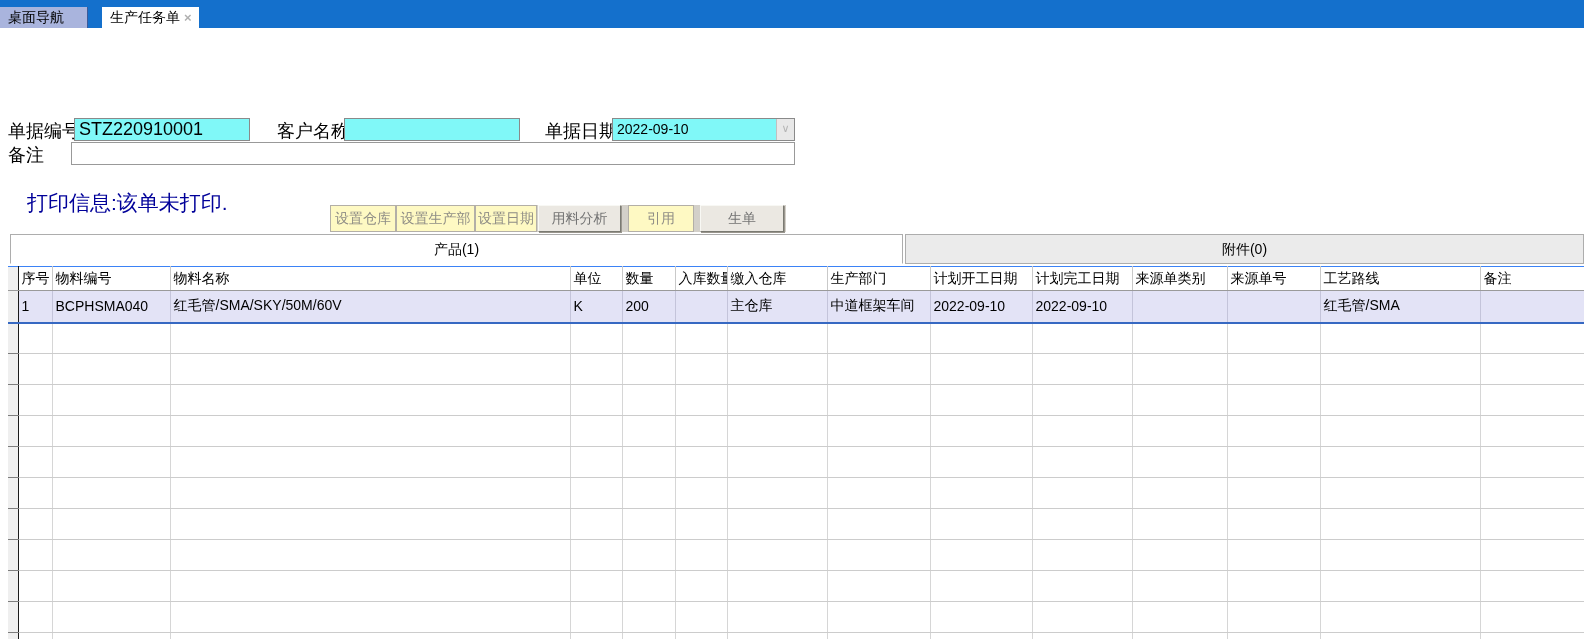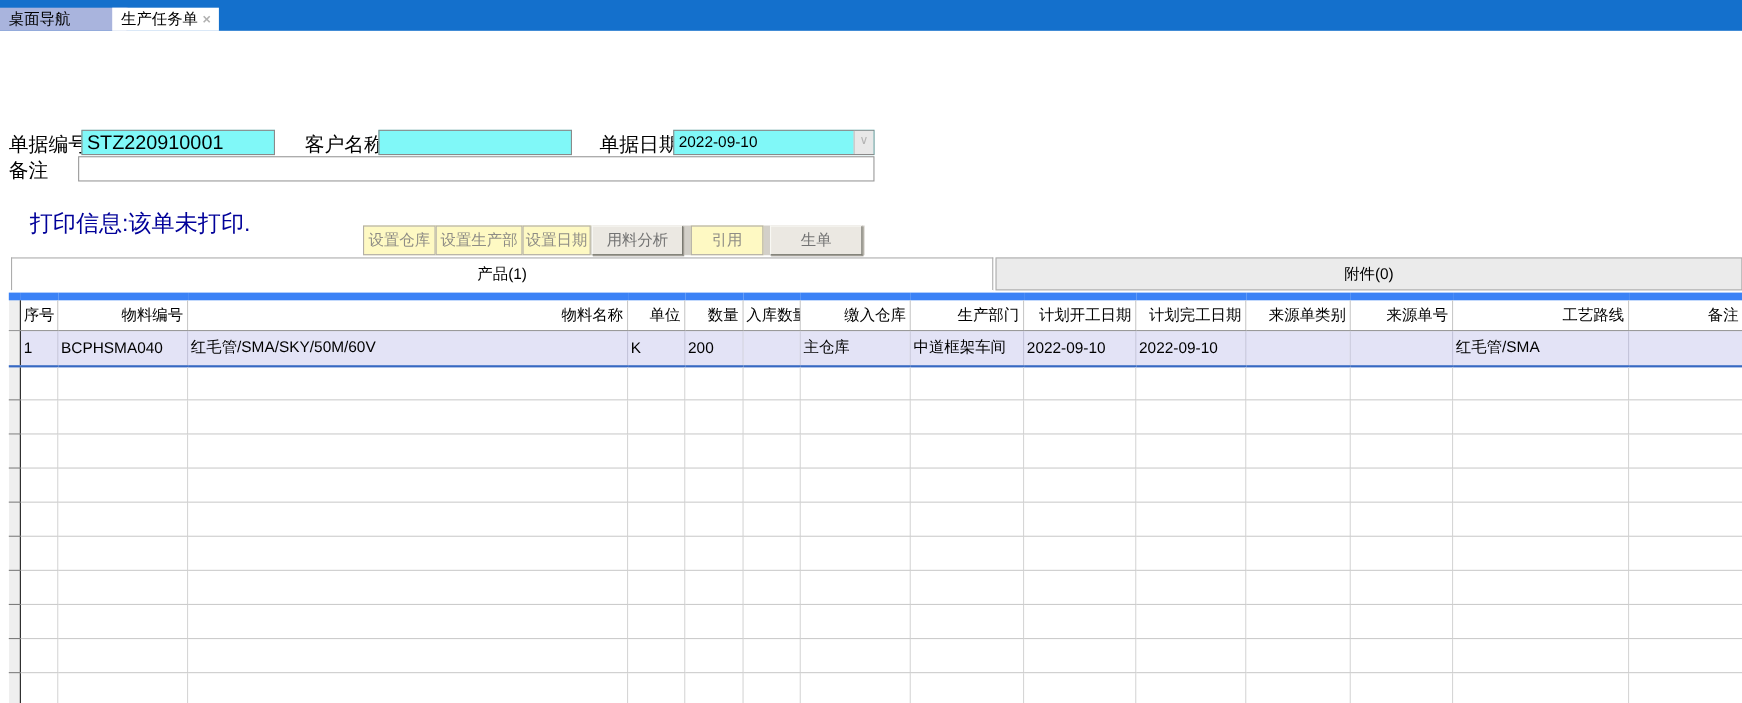--- a/index.html
+++ b/index.html
@@ -3,21 +3,21 @@
 <meta charset="utf-8">
 <style>
   * { margin:0; padding:0; box-sizing:border-box; }
   html,body { background:#fff; }
   body { font-family:"Liberation Sans","DejaVu Sans",sans-serif; font-size:14px; color:#000; }
   #screen { position:relative; width:1584px; height:639px; background:#fff; overflow:hidden; }
 
   
   .tabbar { position:absolute; left:0; top:0; width:1584px; height:28px; background:#1470cc; }
   .wtab { position:absolute; top:7px; height:21px; line-height:21px; padding:0 8px; font-size:14px; color:#000; white-space:nowrap; }
-  .wtab.inactive { left:0; width:116px; background:#a9b4dd; border-right:1px solid #3c5a9a; }
+  .wtab.inactive { left:0; width:88px; background:#a9b4dd; border-right:1px solid #3c5a9a; }
   .wtab.active { left:102px; width:97px; background:#fff; }
   .tab-close { display:inline-block; margin-left:4px; color:#b0b0b0; font-size:13px; font-weight:bold; vertical-align:top; cursor:default; }
 
   
   .flabel { position:absolute; height:18px; line-height:18px; font-size:18px; color:#000; white-space:nowrap; }
   .cyan-input { position:absolute; height:23px; background:#80f8f8; border:1px solid #8a8a8a; font-size:18px; padding:0 4px; font-family:inherit; color:#000; }
   .white-input { position:absolute; height:23px; background:#fff; border:1px solid #999; font-size:14px; padding:0 4px; font-family:inherit; color:#000; }
   .combo { position:absolute; height:23px; background:#80f8f8; border:1px solid #8a8a8a; }
   .combo .combo-value { position:absolute; left:4px; top:0; height:21px; line-height:21px; font-size:14px; }
   .combo .combo-btn { position:absolute; right:0; top:0; width:18px; height:21px; background:#e8e8e8; border-left:1px solid #c0c0c0; text-align:center; line-height:19px; color:#b4b4b4; font-size:11px; }
@@ -31,21 +31,21 @@
   .btn.raised { color:#737373; background:#ebe8e2; border:1px solid; border-color:#f8f8f4 #7a7a72 #7a7a72 #f8f8f4; box-shadow:1px 1px 0 #9a968e; }
 
   
   .subtab { position:absolute; top:234px; height:30px; line-height:28px; text-align:center; font-size:14px; border:1px solid #adadad; }
   .subtab.active { left:10px; width:893px; background:#fff; border-bottom:1px solid #fff; }
   .subtab.inactive { left:905px; width:679px; background:#ebebeb; }
 
   
   table.grid { position:absolute; left:8px; top:266px; width:1576px; border-collapse:collapse; table-layout:fixed; }
   .grid th, .grid td { font-weight:normal; text-align:left; font-size:14px; padding:0 3px; white-space:nowrap; overflow:hidden; }
-  .grid thead th { height:31px; background:#fff; border-bottom:1px solid #9a9a9a; border-right:1px solid #c9c9c9; border-top:7px solid #3b82f6;text-align:right; }
+  .grid thead th { height:24px; background:#fff; border-bottom:1px solid #9a9a9a; border-right:1px solid #c9c9c9; border-top:1px solid #3b82f6; }
   .grid thead th.ind { background:#efefef; border-right:1px solid #1a1a1a; }
   .grid tr.sel-row td { height:32px; background:#e3e3f6; border-bottom:2px solid #3668c2; border-right:1px solid #c4c4da; }
   .grid tr.sel-row td.ind { background:#efefef; border-right:1px solid #1a1a1a; border-bottom:2px solid #3668c2; }
   .grid tr.empty-row td { height:31px; background:#fff; border-bottom:1px solid #cccccc; border-right:1px solid #d6d6d6; }
   .grid tr.empty-row td.ind { background:#efefef; border-right:1px solid #1a1a1a; border-bottom:1px solid #7d7d7d; }
 </style>
 </head>
 <body>
 
 <div id="screen">

